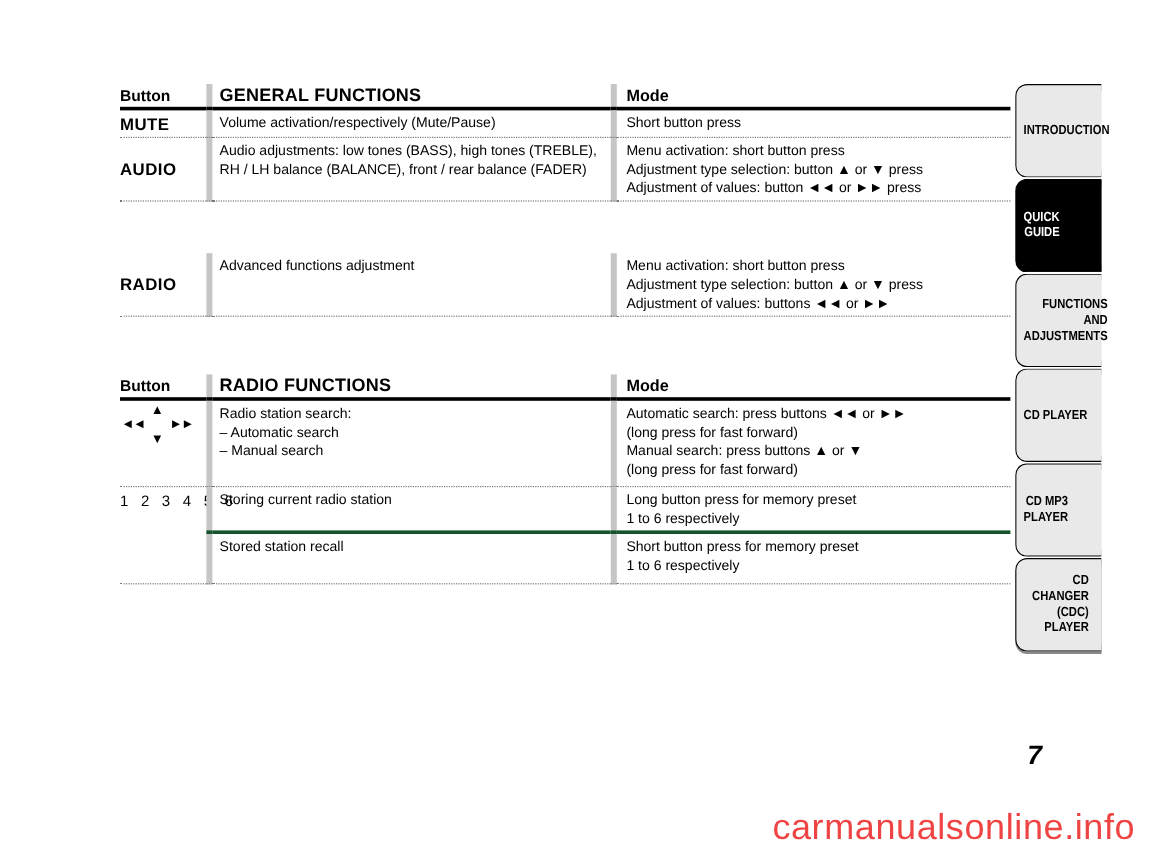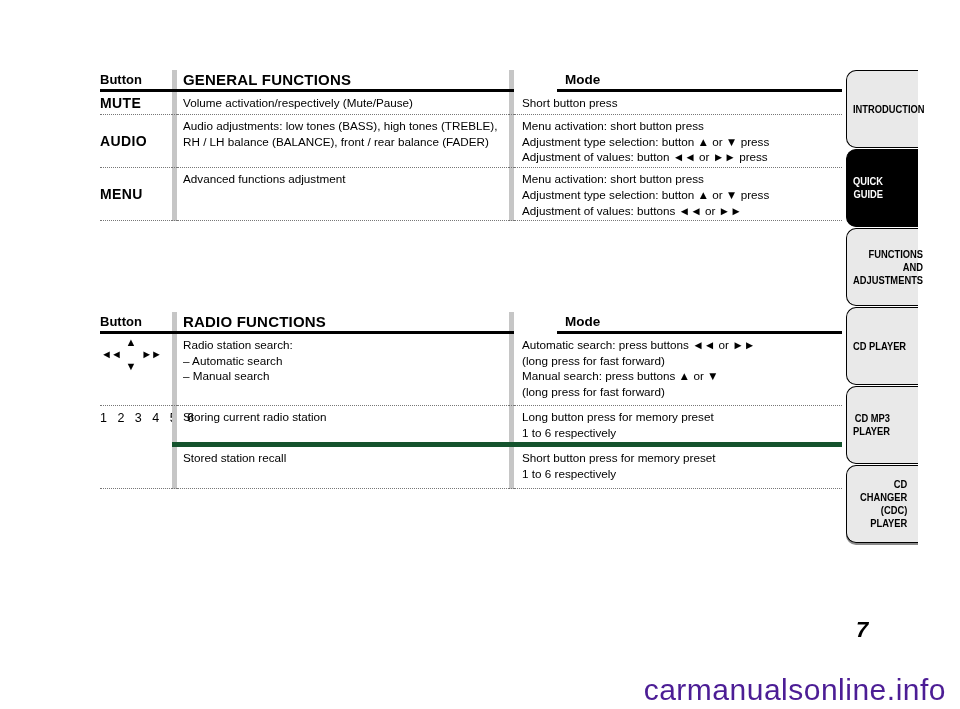--- a/index.html
+++ b/index.html
@@ -9,35 +9,35 @@
   }
 
   
   .tbl { position:absolute; left:100px; width:742px; display:grid;
          grid-template-columns:72px 5px 332px 5px 1fr; }
   .cell { box-sizing:border-box; }
   .vbar { background:#c6c6c6; }
   .hdr  { border-bottom:3px solid #000; min-height:22px; }
   .h-btn { font-size:13px; font-weight:bold; padding:2px 0 0 0; }
   .h-fn  { font-size:15px; font-weight:bold; letter-spacing:.2px; padding:1px 2px 0 6px; }
-  .h-md  { font-size:13.5px; font-weight:bold; padding:2px 0 0 8px;margin-left:43px; }
+  .h-md  { font-size:13.5px; font-weight:bold; padding:2px 0 0 8px; }
 
   .txt { font-size:11.7px; line-height:15.7px; white-space:pre-line; }
   .fn  { padding:3px 6px 2px 6px; }
   .md  { padding:3px 0 2px 8px; }
   .btn-label { font-size:14px; font-weight:bold; letter-spacing:.4px;
                display:flex; align-items:center; }
   .dotted { border-bottom:1px dotted #777; }
-  .solid-sub { border-bottom:5px solid #14532d; }
+  .solid-sub { border-bottom:3px solid #14532d; }
 
   #t1 { top:70px; }
   #t2 { top:312px; }
   .rh23 { min-height:23px; }
   .rh51 { min-height:51px; }
-  .rh53 { min-height:53px; }
+  .rh53 { min-height:53px;margin-top:43px; }
   .rh72 { min-height:72px; }
   .rh39 { min-height:39px; }
   .rh42 { min-height:42px; }
 
   
   .dpad { width:62px; padding-top:3px; text-align:center;
           font-size:11px; line-height:11px; }
   .dpad-mid { display:flex; justify-content:space-between; padding:1px 1px; }
   .dpad span { letter-spacing:-1px; }
 
@@ -53,21 +53,21 @@
   .tab.active .tab-label { color:#fff; }
   .tab.last { box-shadow:0 2px 0 #8a8a8a; }
   .tab-label { font-weight:bold; font-size:11px; line-height:13px;
                white-space:pre-line; padding-left:7px; color:#000;
                transform:scaleX(.85); transform-origin:left center; }
 
   
   .page-num { position:absolute; left:856px; top:617px;
               font-size:22px; font-weight:bold; font-style:italic; }
   .watermark { position:absolute; right:14px; bottom:2px;
-               font-size:30px; color:#4c1d95; letter-spacing:.5px; }
+               font-size:30px; color:#ef4444; letter-spacing:.5px; }
 </style>
 </head>
 <body>
 
 <div class="page">
 
   <section class="tbl" id="t1">
 
     <div class="cell hdr h-btn">Button</div>
     <div class="cell hdr vbar"></div>
@@ -83,21 +83,21 @@
 
     <div class="cell dotted rh51 btn-label">AUDIO</div>
     <div class="cell dotted rh51 vbar"></div>
     <div class="cell dotted rh51 txt fn">Audio adjustments: low tones (BASS), high tones (TREBLE),
 RH / LH balance (BALANCE), front / rear balance (FADER)</div>
     <div class="cell dotted rh51 vbar"></div>
     <div class="cell dotted rh51 txt md">Menu activation: short button press
 Adjustment type selection: button ▲ or ▼ press
 Adjustment of values: button ◄◄ or ►► press</div>
 
-    <div class="cell dotted rh53 btn-label">MENU</div>
+    <div class="cell dotted rh53 btn-label">RADIO</div>
     <div class="cell dotted rh53 vbar"></div>
     <div class="cell dotted rh53 txt fn">Advanced functions adjustment</div>
     <div class="cell dotted rh53 vbar"></div>
     <div class="cell dotted rh53 txt md">Menu activation: short button press
 Adjustment type selection: button ▲ or ▼ press
 Adjustment of values: buttons ◄◄ or ►►</div>
   </section>
 
   <section class="tbl" id="t2">
 

